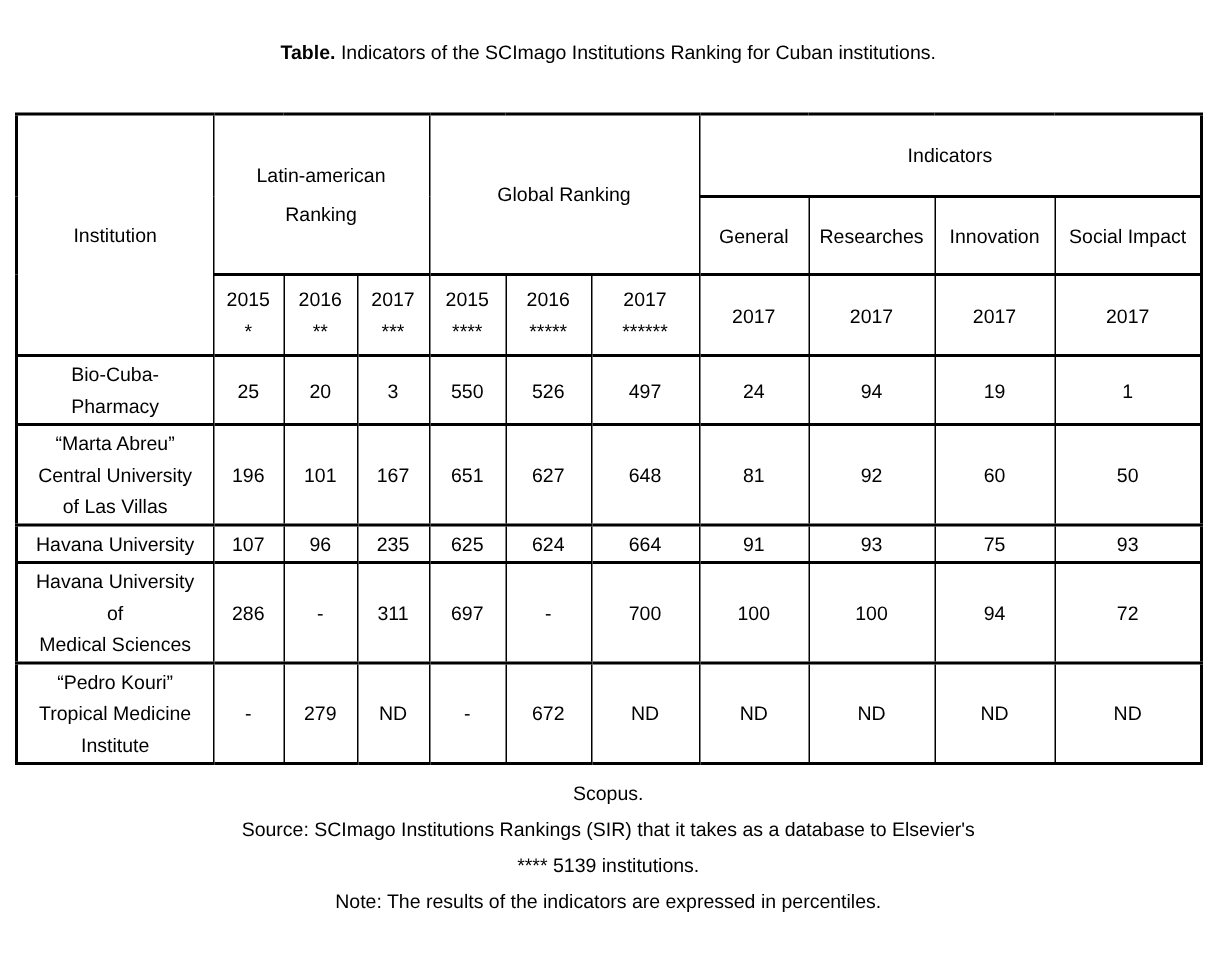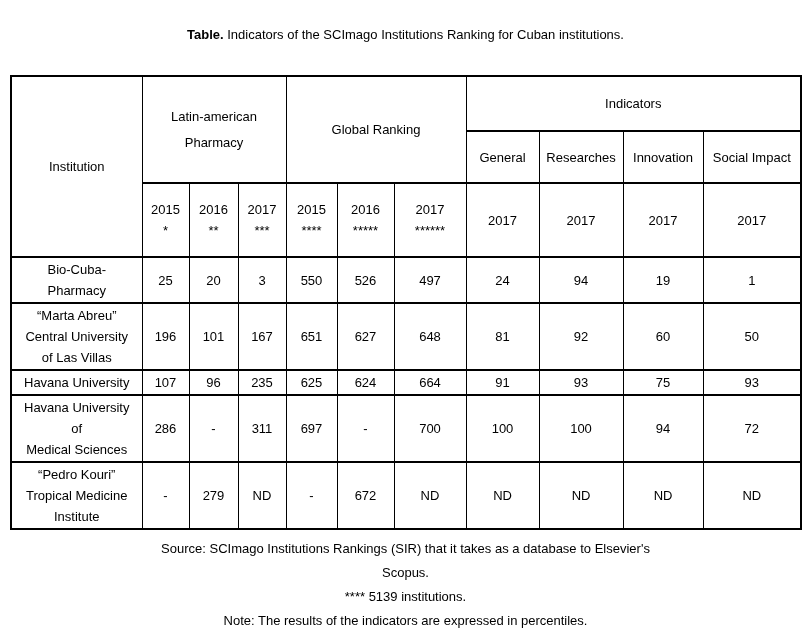--- a/index.html
+++ b/index.html
@@ -41,21 +41,21 @@
   th.inst-h, td.inst {
     text-align: left;
     padding: 2px 7px;
     white-space: pre-line;
     line-height: 21px;
   }
   th.grp { line-height: 26px; margin-top: 41px; }
   th.yr .yline { display: block; line-height: 21px; }
   tr.h1 { height: 55px; }
   tr.h2 { height: 52px; }
-  tr.h3 { height: 74px; }
+  tr.h3 { height: 54px; }
   tr.r0 { height: 46px; }
   tr.r1 { height: 64px; }
   tr.r2 { height: 23px; }
   tr.r3 { height: 64px; }
   tr.r4 { height: 67px; padding-left: 41px; }
   .notes {
     margin-top: 7px;
     text-align: center;
     font-size: 13px;
     line-height: 24px;
@@ -78,21 +78,21 @@
       <col style="width:57px">
       <col style="width:72px">
       <col style="width:73px">
     <col style="width:84px">
       <col style="width:80px">
       <col style="width:98px">
   </colgroup>
   <tbody>
     <tr class="h1">
       <th class="inst-h" rowspan="3">Institution</th>
-      <th class="grp" colspan="3" rowspan="2">Latin-american Pharmacy</th>
+      <th class="grp" colspan="3" rowspan="2">Latin-american Ranking</th>
       <th class="grp" colspan="3" rowspan="2">Global Ranking</th>
       <th class="grp" colspan="4">Indicators</th>
     </tr>
     <tr class="h2">
       <th>General</th>
       <th>Researches</th>
       <th>Innovation</th>
       <th>Social Impact</th>
     </tr>
     <tr class="h3">
@@ -207,17 +207,17 @@
       <td>ND</td>
       <td>ND</td>
       <td>ND</td>
       <td>ND</td>
       <td>ND</td>
     </tr>
   </tbody>
 </table>
 
 <div class="notes">
+  <div>Scopus.</div>
   <div>Source: SCImago Institutions Rankings (SIR) that it takes as a database to Elsevier's</div>
-  <div>Scopus.</div>
   <div>**** 5139 institutions.</div>
   <div>Note: The results of the indicators are expressed in percentiles.</div>
 </div>
 
 </body></html>

